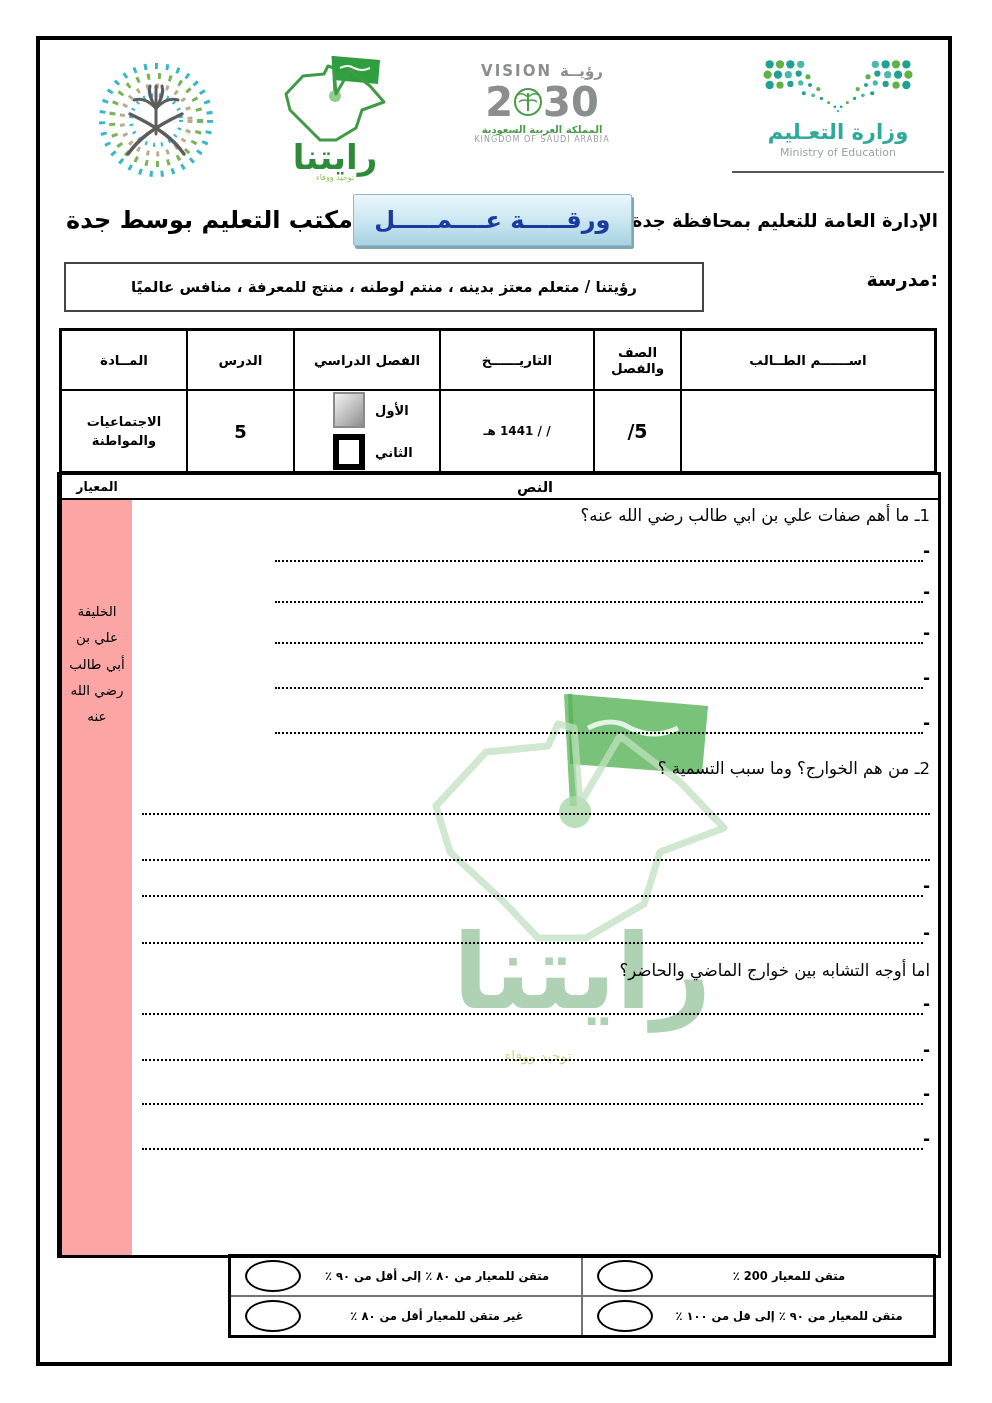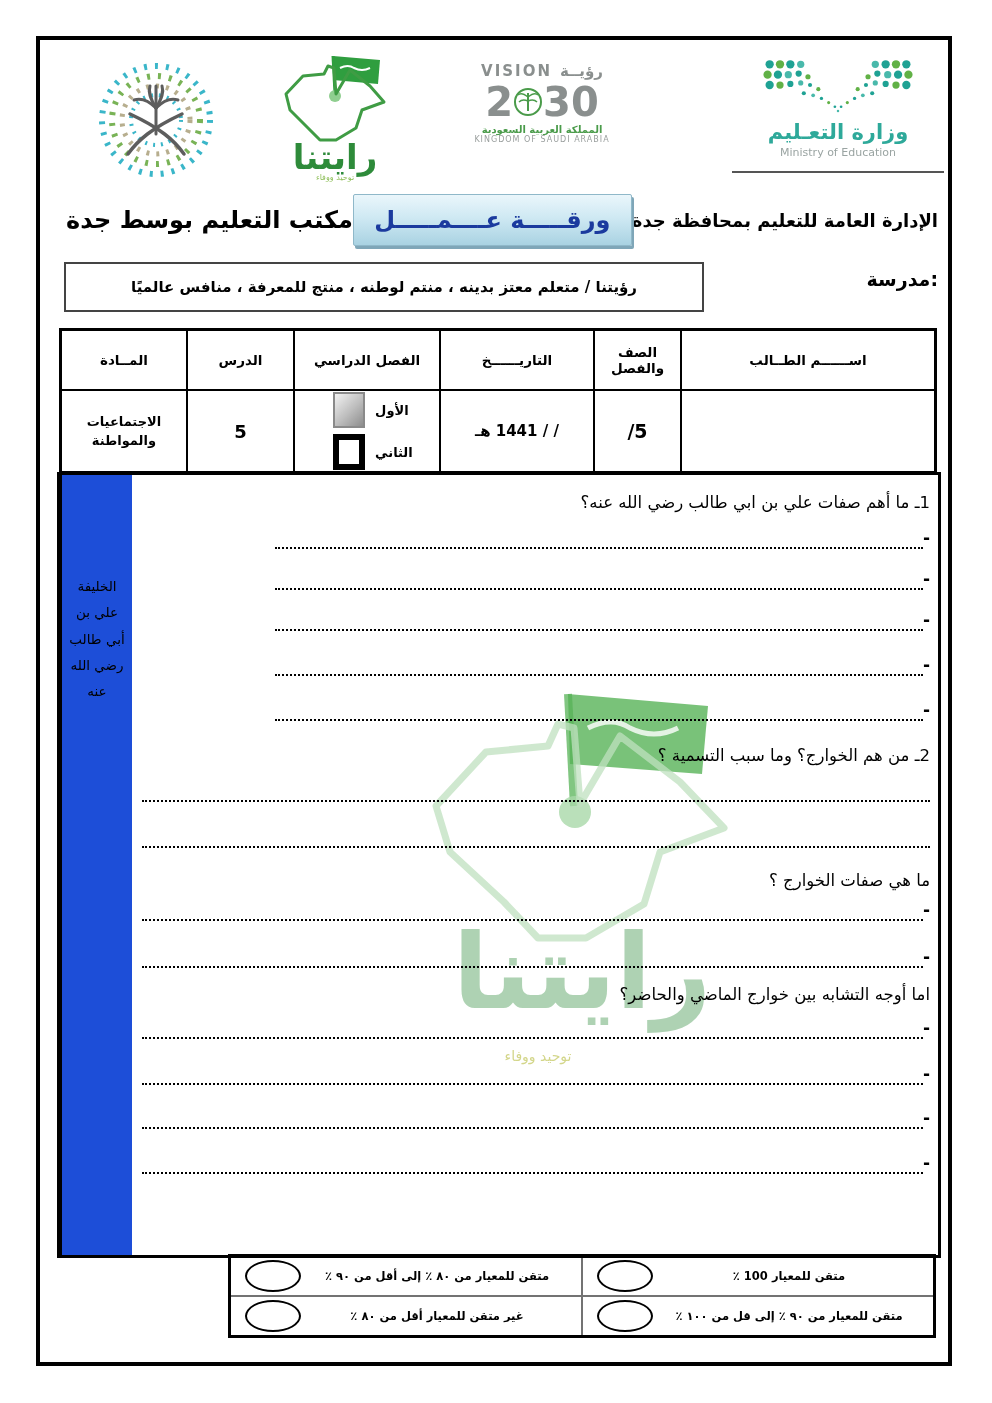--- a/index.html
+++ b/index.html
@@ -47,39 +47,39 @@
   td.c-name{width:255px;} td.c-class{width:84px;} td.c-date{width:152px;}
   td.c-sem{width:143px;} td.c-lesson{width:105px;} td.c-subj{width:123px;}
   .subj{font-size:13px;line-height:1.5;}
   .lesson-v{font-size:18px;}
   .sem-cell{display:flex;flex-direction:column;gap:6px;align-items:center;justify-content:center;height:100%;}
   .sem-row{display:flex;direction:rtl;align-items:center;gap:10px;font-size:13px;font-weight:bold;width:96px;justify-content:flex-start;}
   .sem-row .lbl{width:40px;text-align:left;}
   .chk-gray{width:28px;height:32px;border:2px solid #8a8a8a;
      background:linear-gradient(135deg,#f2f2f2 0%,#bdbdbd 55%,#8d8d8d 100%);}
   .chk-black{width:20px;height:24px;border:6px solid #000;background:#fff;}
-  .date-v{font-size:15px;direction:rtl;margin-top:36px;}
+  .date-v{font-size:12px;direction:rtl;margin-top:36px;}
   .class-v{font-size:19px;direction:ltr;}
   
   .wm{position:absolute;left:408px;top:676px;width:348px;height:430px;z-index:0;pointer-events:none;}
   .wm .wm-text{position:absolute;left:0;top:244px;width:100%;text-align:center;
      font-size:104px;font-weight:bold;color:#2e8b3a;opacity:0.38;line-height:1;}
   .wm .wm-tag{position:absolute;left:30px;top:372px;width:200px;text-align:center;
      font-size:14px;color:#cfd27e;opacity:0.9;letter-spacing:2px;}
   
   .main-tbl{position:absolute;left:57px;top:472px;width:878px;height:780px;border:3px solid #000;
      display:flex;flex-direction:column;z-index:1;background:transparent;}
   .mt-head{display:flex;height:23px;border-bottom:2px solid #000;background:#fff;}
   .mt-head .crit-h{width:72px;border-left:2px solid #000;display:flex;align-items:center;justify-content:center;
      font-size:12.5px;font-weight:bold;box-sizing:border-box;border-right:none;}
   .mt-head .text-h{flex:1;display:flex;align-items:center;justify-content:center;font-size:14.5px;font-weight:bold;}
   .mt-body{flex:1;display:flex;}
-  .crit-col{width:72px;border-left:2px solid #000;background:#1d4ed8;box-sizing:border-box;
+  .crit-col{width:72px;border-left:2px solid #000;background:#fca5a5;box-sizing:border-box;
      font-size:13.5px;text-align:center;padding:98px 3px 0 3px;line-height:1.95;}
-  .text-col{flex:1;direction:rtl;padding:14px 8px 0 10px;}
+  .text-col{flex:1;direction:rtl;padding:2px 8px 0 10px;}
   .q{font-size:16.5px;line-height:1.4;}
   .q1{margin-top:2px;} .q2{margin-top:16px;} .q3{margin-top:14px;} .q4{margin-top:8px;}
   .blank{display:flex;direction:rtl;align-items:flex-end;}
   .blank .dash{font-weight:bold;font-size:17px;line-height:1;margin-bottom:9px;}
   .blank .dot{flex:1;border-bottom:2.5px dotted #000;margin-bottom:7px;}
   .indent{margin-left:133px;}
   .h42{height:42px;}.h41{height:41px;}.h45{height:45px;}.h46{height:46px;}
   .h36{height:36px;}.h47{height:47px;}.h40{height:40px;}.h44{height:44px;}
   
   table.rubric{position:absolute;left:228px;top:1254px;width:708px;border-collapse:collapse;
@@ -243,20 +243,24 @@
     <path d="M180,52 q24,-12 42,0 q24,12 48,0" stroke="#ffffff" stroke-width="5" fill="none" opacity="0.8"></path>
     <line x1="160" y1="18" x2="166" y2="130" stroke="#57b357" stroke-width="8" opacity="0.75"></line>
     <circle cx="167" cy="136" r="16" fill="#a9d8a9" opacity="0.8"></circle>
     <path d="M28,130 L78,76 L140,70 L150,48 L166,52 L172,128 L212,60 L272,106 L316,152 L252,176 L236,228 L178,262 L130,262 L96,226 L42,176 Z" fill="none" stroke="#bfe0bf" stroke-width="7" stroke-linejoin="round" opacity="0.75"></path>
   </svg>
   <div class="wm-text">رايتنا</div>
   <div class="wm-tag">توحيد ووفاء</div>
 </div>
 
 <div class="main-tbl">
+  <div class="mt-head">
+    <div class="crit-h">المعيار</div>
+    <div class="text-h">النص</div>
+  </div>
   <div class="mt-body">
     <div class="crit-col">الخليفة علي بن أبي طالب رضي الله عنه</div>
     <div class="text-col">
       <div class="q q1">1ـ ما أهم صفات علي بن ابي طالب رضي الله عنه؟</div>
       <div class="blank indent h42">
           <span class="dash">-</span>
           <span class="dot"></span>
         </div>
       <div class="blank indent h41">
           <span class="dash">-</span>
@@ -276,21 +280,20 @@
         </div>
 
       <div class="q q2">2ـ  من هم الخوارج؟ وما سبب التسمية ؟</div>
       <div class="blank h42">
           <span class="dot"></span>
         </div>
       <div class="blank h46">
           <span class="dot"></span>
         </div>
 
-      <div class="q q3">ما هي صفات الخوارج ؟</div>
       <div class="blank h36">
           <span class="dash">-</span>
           <span class="dot"></span>
         </div>
       <div class="blank h47">
           <span class="dash">-</span>
           <span class="dot"></span>
         </div>
 
       <div class="q q4">اما  أوجه التشابه بين خوارج الماضي والحاضر؟</div>
@@ -312,21 +315,21 @@
         </div>
     </div>
   </div>
 </div>
 
 <table class="rubric">
   <tbody>
       <tr>
     <td>
       <div class="rub-cell">
-        <span class="txt">متقن للمعيار   100   ٪</span>
+        <span class="txt">متقن للمعيار   200   ٪</span>
         <span class="oval"></span>
       </div>
     </td>
     <td>
       <div class="rub-cell">
         <span class="txt">متقن للمعيار من ٨٠ ٪ إلى أقل من ٩٠ ٪</span>
         <span class="oval"></span>
       </div>
     </td>
   </tr>

